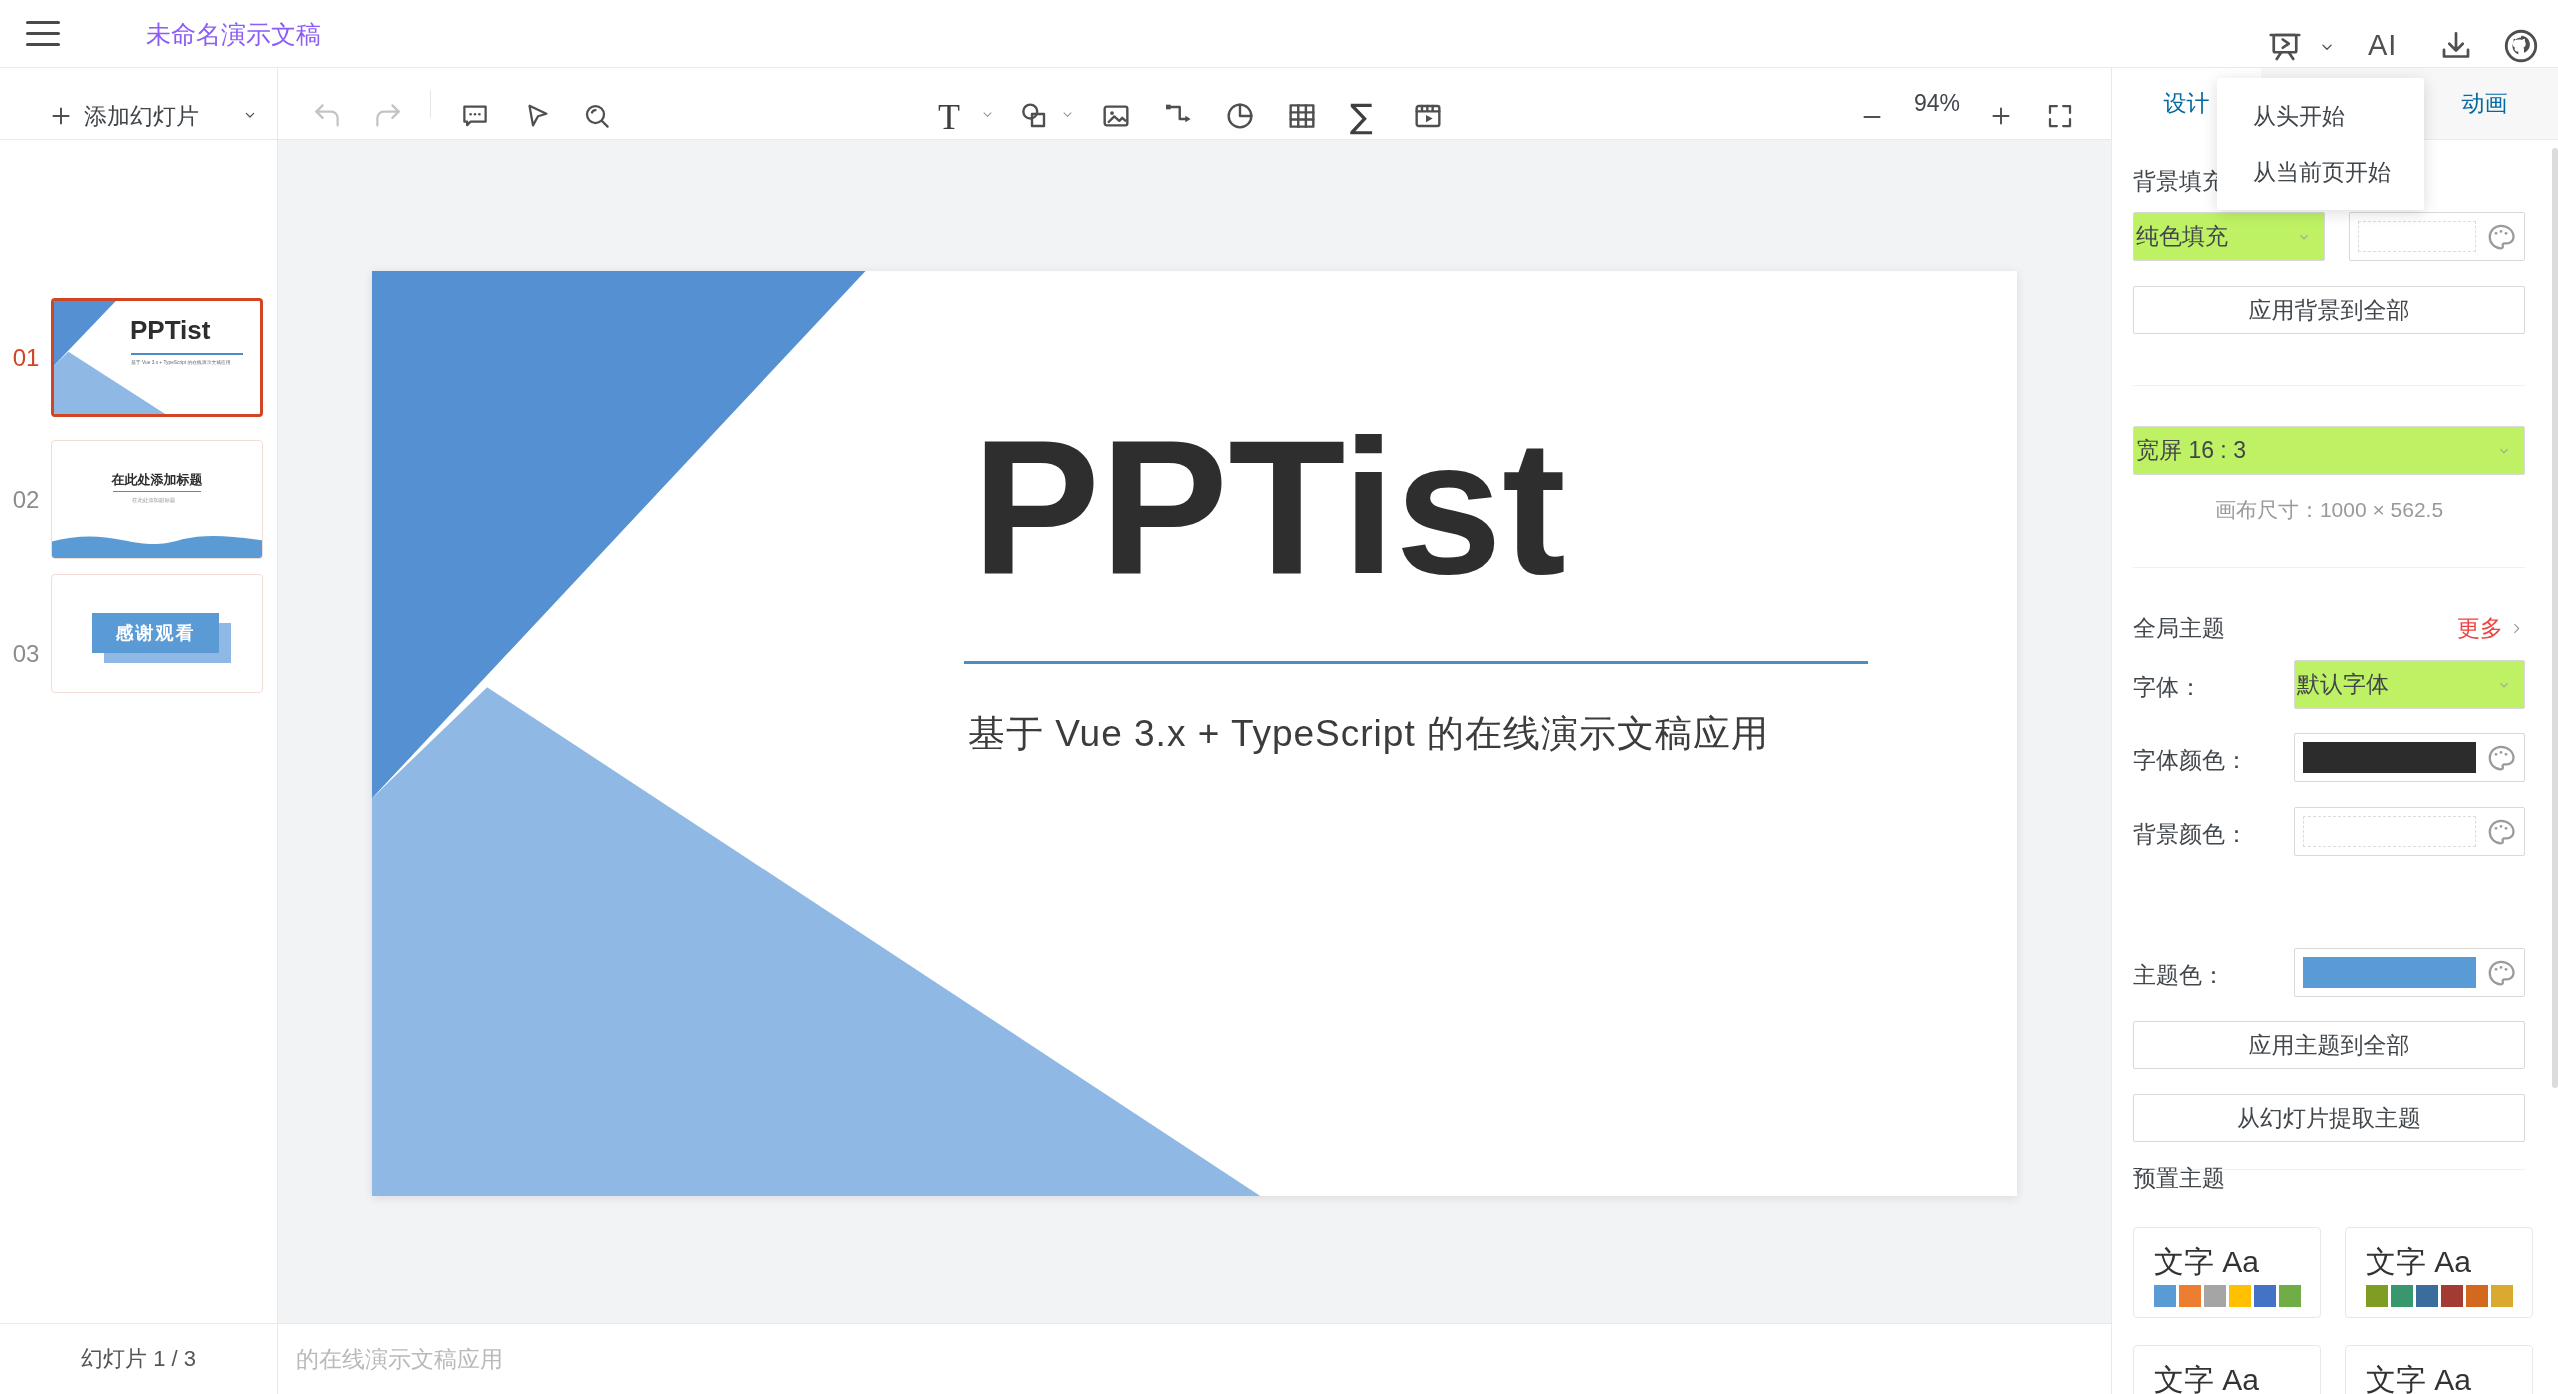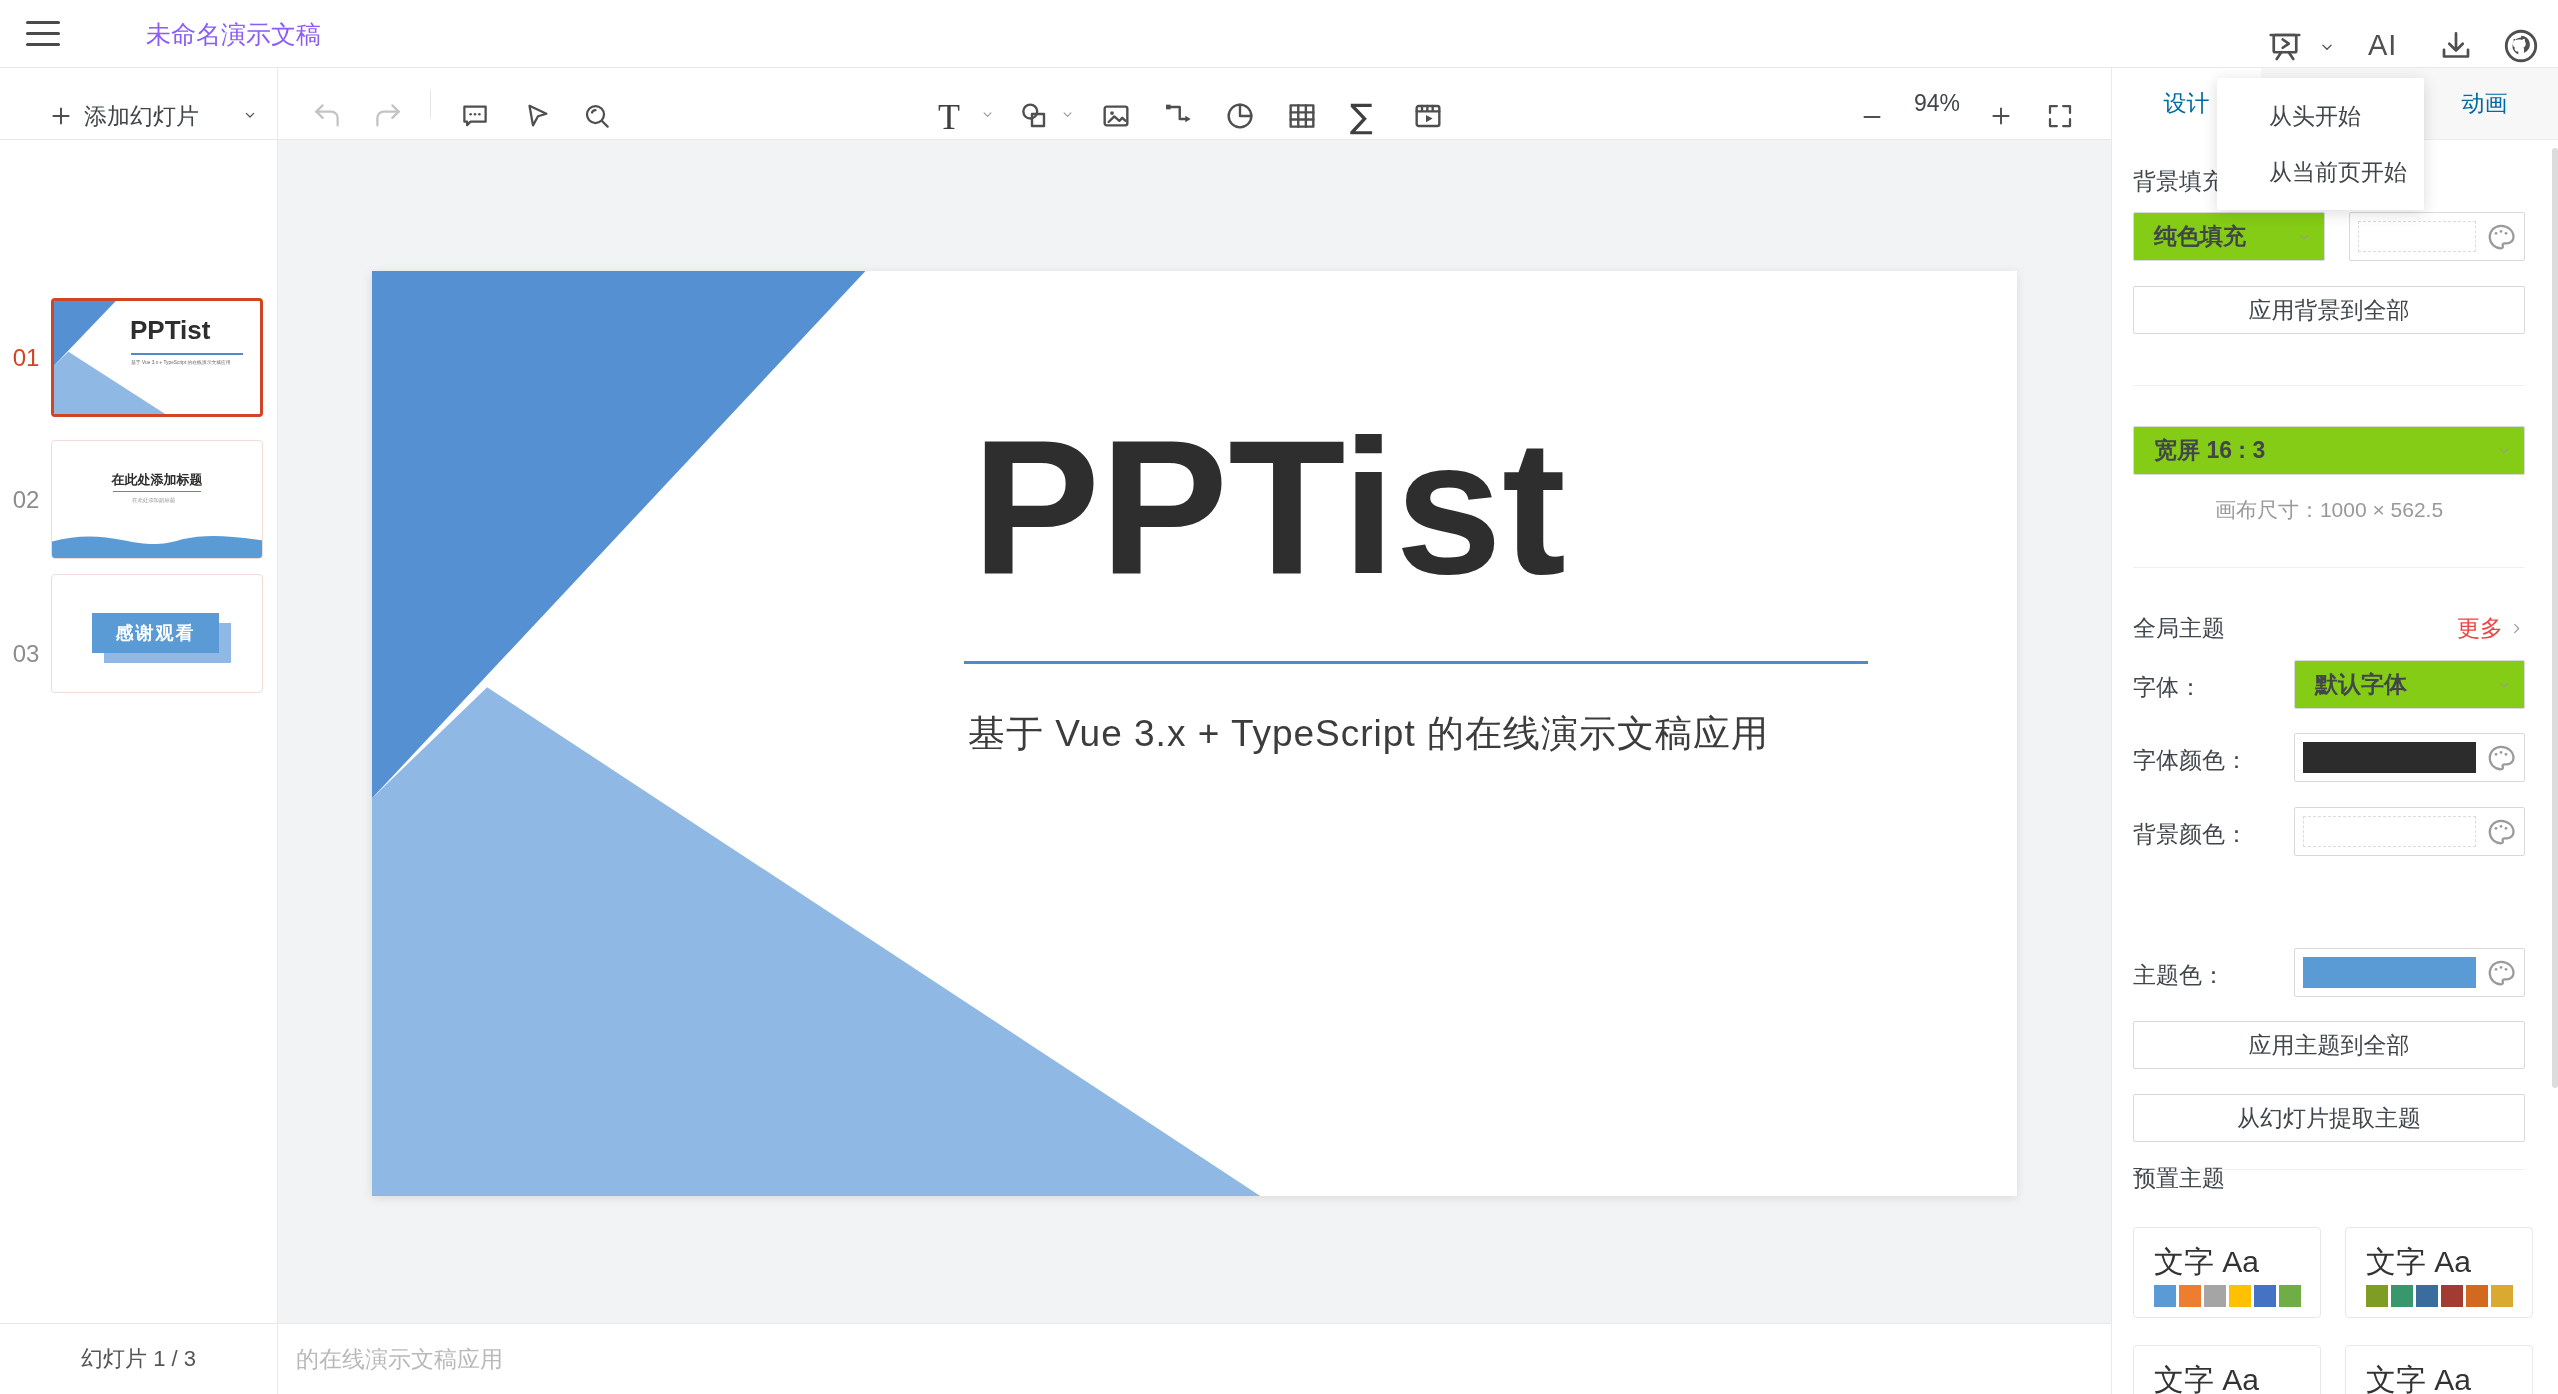--- a/index.html
+++ b/index.html
@@ -43,37 +43,37 @@
   
   .side-status { left:0; top:1323px; width:278px; height:71px; background:#fff; border-top:1px solid #e9e9e9; border-right:1px solid #e9e9e9; line-height:70px; text-align:center; font-size:22px; color:#555; }
   .notes-bar { left:278px; top:1323px; width:1833px; height:71px; background:#fff; border-top:1px solid #e9e9e9; line-height:70px; font-size:23px; color:#b9b9b9; padding-left:18px; cursor:text; }
 
   
   .rpanel { left:2111px; top:68px; width:447px; height:1326px; background:#fff; border-left:1px solid #e9e9e9; overflow:hidden; }
   .tab { top:0; height:72px; line-height:71px; width:149px; text-align:center; font-size:23px; color:#0369a1; cursor:pointer; }
   .tab.inactive { background:#f7f7f7; border-bottom:1px solid #ececec; }
   .tab.mid { left:149px; } .tab.right { left:298px; }
   .plabel { font-size:23px; color:#41464b; }
-  .select { border:1px solid #d9d9d9; border-radius:2px; height:49px; line-height:47px; font-size:23px; color:#41464b; padding-left:20px; background:#84cc16; cursor:pointer;font-weight:bold; }
+  .select { border:1px solid #d9d9d9; border-radius:2px; height:49px; line-height:47px; font-size:23px; color:#41464b; padding-left:2px; background:#bef264; cursor:pointer; }
   .select .chev { position:absolute; right:12px; top:17px; }
   .btn { border:1px solid #d9d9d9; border-radius:2px; height:48px; line-height:46px; text-align:center; font-size:23px; color:#41464b; background:#fff; cursor:pointer; }
   .colorbtn { border:1px solid #d9d9d9; border-radius:2px; height:49px; background:#fff; cursor:pointer; }
   .colorbtn .sw { position:absolute; left:8px; top:8px; right:48px; bottom:8px; }
   .colorbtn .sw.dashed { border:1px dashed #dcdcdc; }
   .colorbtn .pal { position:absolute; right:8px; top:9px; }
   .hdiv { height:1px; background:#f0f0f0; left:21px; width:392px; }
   .muted { color:#999; }
   .preset-card { width:188px; height:91px; border:1px solid #e8e8e8; border-radius:4px; background:#fff; cursor:pointer; }
   .preset-card .txt { position:absolute; left:20px; top:14px; font-size:30px; color:#333; }
   .preset-card .pal-row { position:absolute; left:20px; top:57px; display:flex; gap:3px; }
   .preset-card .pal-row span { width:22px; height:22px; display:block; }
   .scroll-thumb { left:440px; top:80px; width:6px; height:940px; background:#dcdcdc; border-radius:3px; }
 
   
-  .menu { left:2217px; top:78px; width:207px; background:#fff; border-radius:2px; box-shadow:0 3px 16px rgba(0,0,0,.14); padding:10px 16px; z-index:50; }
+  .menu { left:2217px; top:78px; width:207px; background:#fff; border-radius:2px; box-shadow:0 3px 16px rgba(0,0,0,.14); padding:10px 0; z-index:50; }
   .menu-item { height:56px; line-height:56px; padding-left:36px; font-size:23px; color:#41464b; cursor:pointer; }
 </style>
 </head>
 <body>
 
 <div class="abs topbar">
   <div class="abs hamburger">
     <i style="top:0"></i>
       <i style="top:11px"></i>
       <i style="top:22px"></i>

